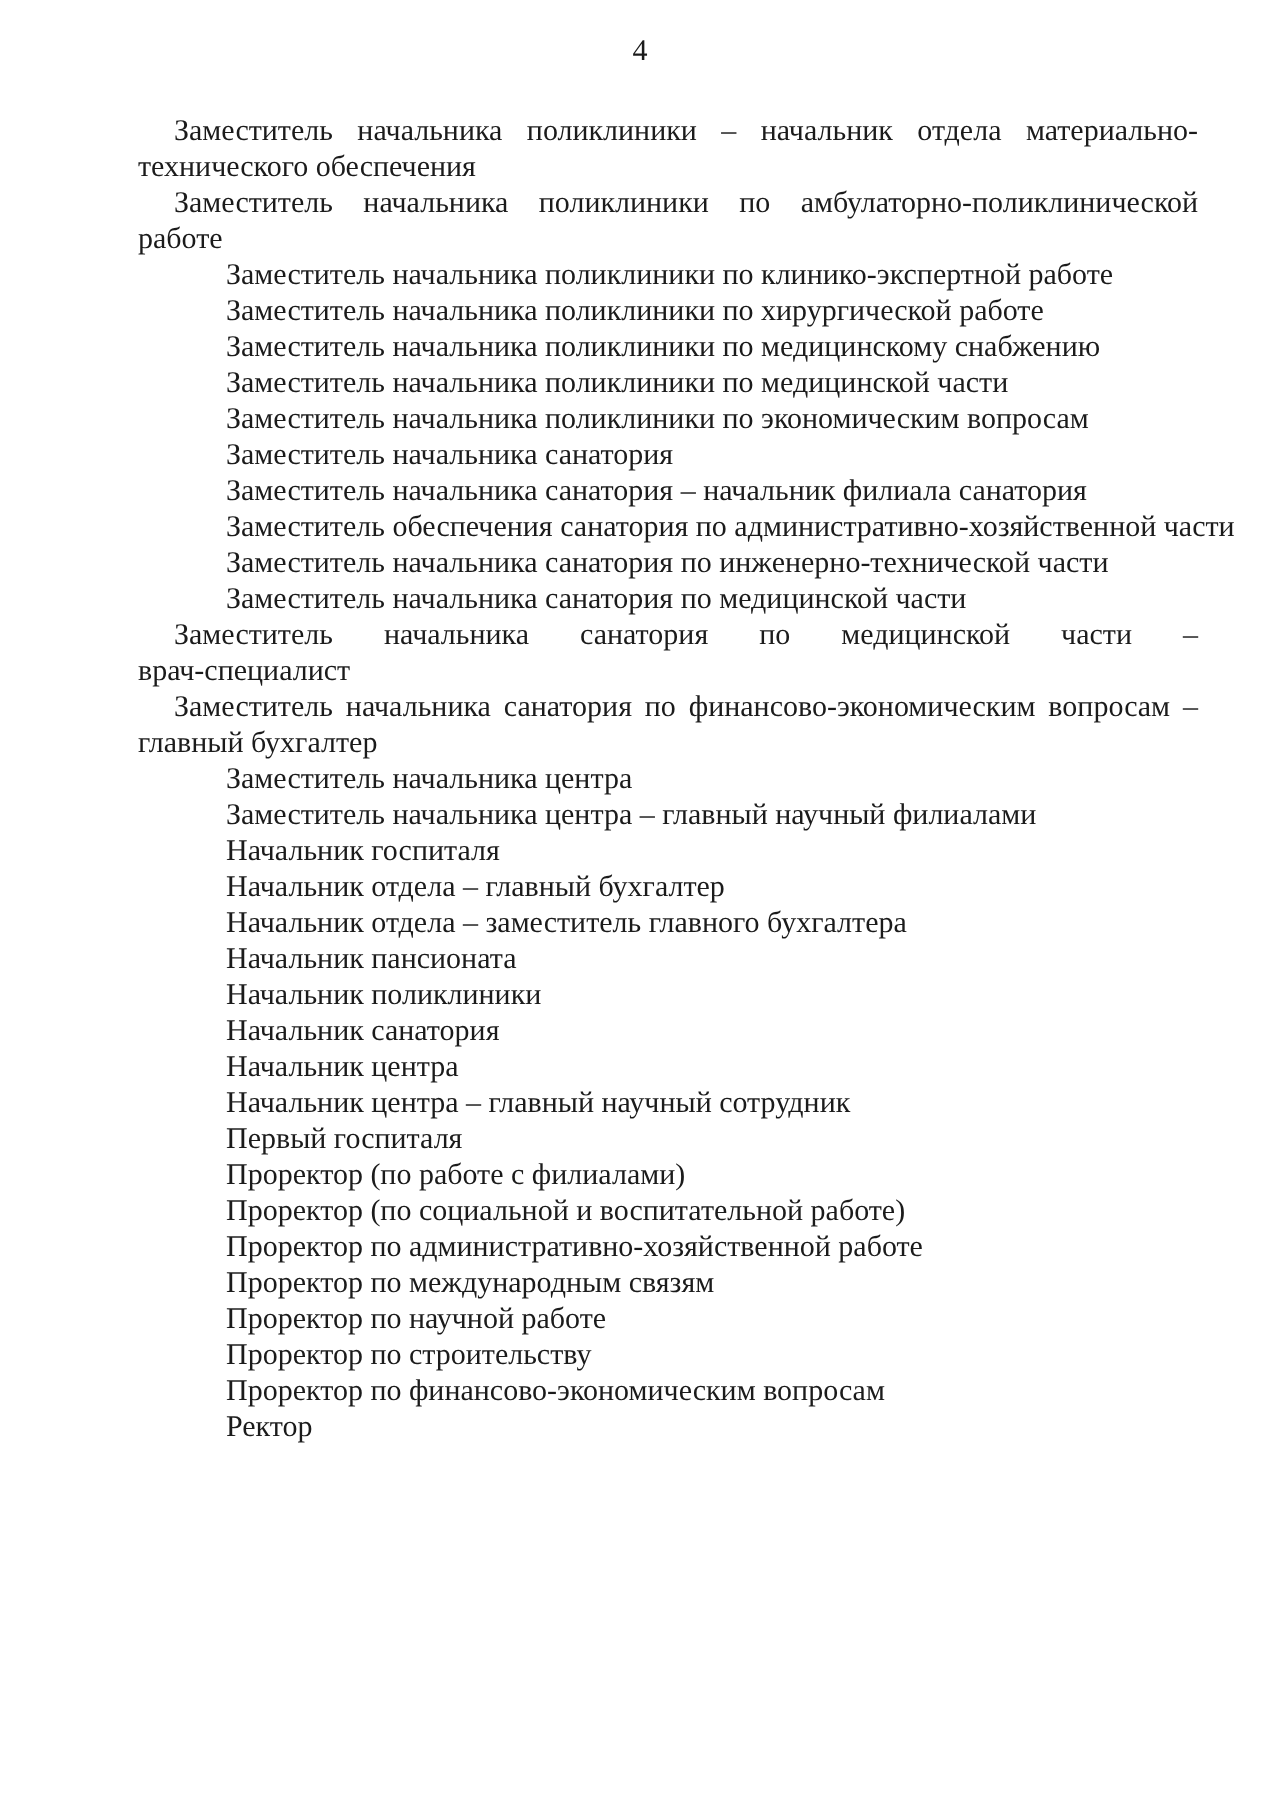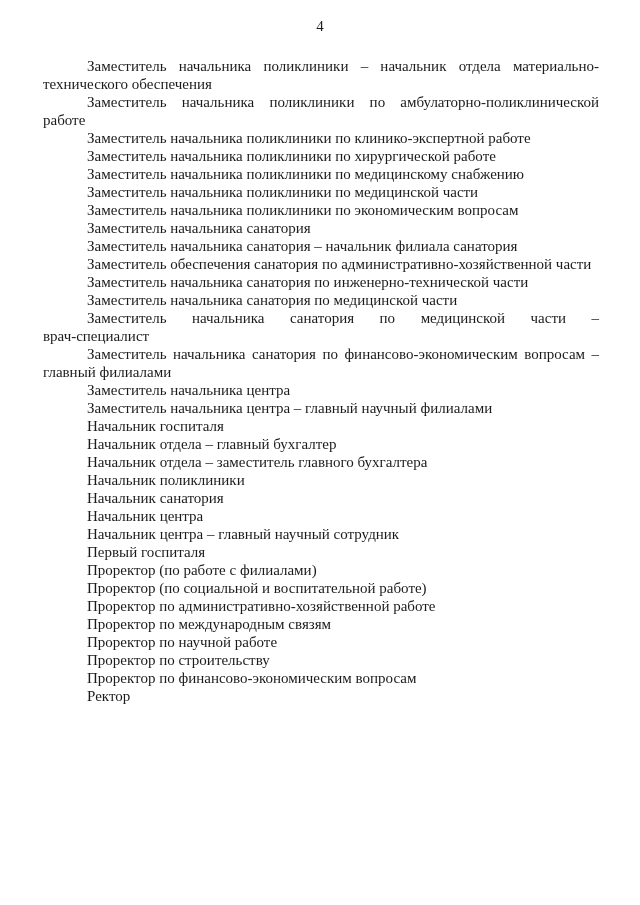--- a/index.html
+++ b/index.html
@@ -27,20 +27,21 @@
   .content {
     margin-top: 22px;
     padding-left: 43px;
     padding-right: 41px;
   }
   .line {
     min-height: 18px;
   }
   .line:not(.justify) {
     white-space: nowrap;
+    margin-left: 26px;
   }
   .line.indent {
     padding-left: 44px;
   }
   .line.justify {
     text-align: justify;
     text-align-last: justify;
     text-justify: inter-word;
   }
 </style>
@@ -60,26 +61,27 @@
       <div class="line indent">Заместитель начальника поликлиники по медицинской части</div>
       <div class="line indent">Заместитель начальника поликлиники по экономическим вопросам</div>
       <div class="line indent">Заместитель начальника санатория</div>
       <div class="line indent">Заместитель начальника санатория – начальник филиала санатория</div>
       <div class="line indent">Заместитель обеспечения санатория по административно-хозяйственной части</div>
       <div class="line indent">Заместитель начальника санатория по инженерно-технической части</div>
       <div class="line indent">Заместитель начальника санатория по медицинской части</div>
       <div class="line indent justify">Заместитель начальника санатория по медицинской части –</div>
       <div class="line">врач-специалист</div>
       <div class="line indent justify">Заместитель начальника санатория по финансово-экономическим вопросам –</div>
-      <div class="line">главный филиалами</div>
+      <div class="line">главный бухгалтер</div>
       <div class="line indent">Заместитель начальника центра</div>
       <div class="line indent">Заместитель начальника центра – главный научный филиалами</div>
       <div class="line indent">Начальник госпиталя</div>
       <div class="line indent">Начальник отдела – главный бухгалтер</div>
       <div class="line indent">Начальник отдела – заместитель главного бухгалтера</div>
+      <div class="line indent">Начальник пансионата</div>
       <div class="line indent">Начальник поликлиники</div>
       <div class="line indent">Начальник санатория</div>
       <div class="line indent">Начальник центра</div>
       <div class="line indent">Начальник центра – главный научный сотрудник</div>
       <div class="line indent">Первый госпиталя</div>
       <div class="line indent">Проректор (по работе с филиалами)</div>
       <div class="line indent">Проректор (по социальной и воспитательной работе)</div>
       <div class="line indent">Проректор по административно-хозяйственной работе</div>
       <div class="line indent">Проректор по международным связям</div>
       <div class="line indent">Проректор по научной работе</div>

